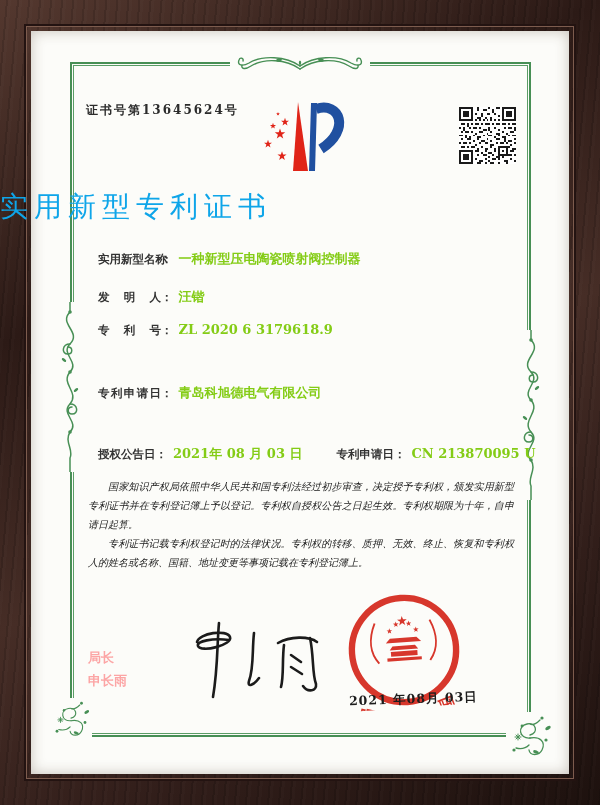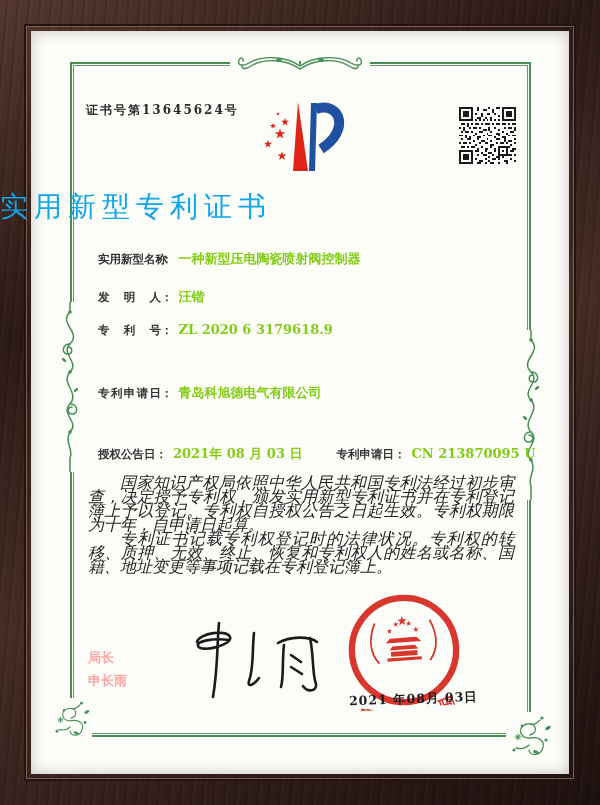--- a/index.html
+++ b/index.html
@@ -30,21 +30,21 @@
   
   .field-row{position:absolute;left:98px;right:70px;height:18px;font-size:13px;color:#2a2a2a;white-space:nowrap;}
   .flabel{display:inline-block;font-size:11.5px;font-weight:bold;color:#333;vertical-align:baseline;}
   .jlabel{width:63px;text-align:justify;text-align-last:justify;-moz-text-align-last:justify;}
   .colon{font-size:11.5px;font-weight:bold;color:#333;margin-right:6px;}
   .fvalue{font-size:13px;font-weight:bold;color:#84cc16;}
   .r1{top:250px}.r2{top:288px}.r3{top:322px}.r4{top:356px}.r5{top:384px}.r6{top:412px}.r7{top:445px}
   .grant2{margin-left:34px;}
   
   .body-text{position:absolute;left:88px;width:426px;top:477px;
-             font-size:16px;line-height:14px;color:#222;text-align:justify;font-style:italic;font-family:Liberation Mono, monospace;}
+             font-size:10px;line-height:19px;color:#222;text-align:justify;font-style:italic;}
   .body-text p{margin:0;text-indent:2em;}
   
   .officer{position:absolute;left:88px;top:646px;font-size:13px;font-weight:bold;color:#fca5a5;line-height:23px;}
   .signature{position:absolute;left:183px;top:618px;width:150px;height:85px;}
   .seal{position:absolute;left:346px;top:592px;width:116px;height:116px;opacity:.93;transform:rotate(-4deg);}
   .seal svg{width:100%;height:100%;}
   .seal-date{position:absolute;left:349px;top:691px;font-size:12.5px;font-weight:bold;
              color:#1c1c1c;letter-spacing:1px;transform:rotate(-2deg);white-space:nowrap;}
 </style>
 </head>

